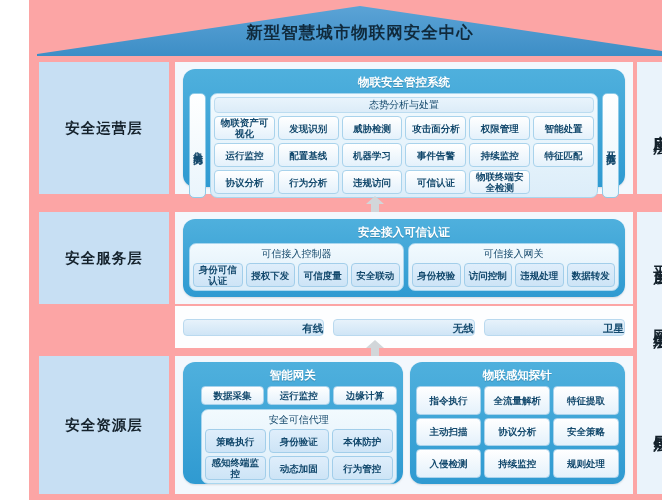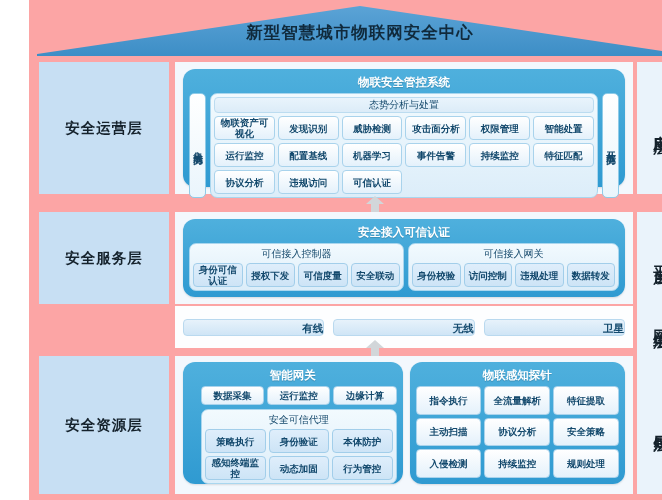--- a/index.html
+++ b/index.html
@@ -160,22 +160,24 @@
               <div class="cell">攻击面分析</div>
               <div class="cell">权限管理</div>
               <div class="cell">智能处置</div>
               <div class="cell">运行监控</div>
               <div class="cell">配置基线</div>
               <div class="cell">机器学习</div>
               <div class="cell">事件告警</div>
               <div class="cell">持续监控</div>
               <div class="cell">特征匹配</div>
               <div class="cell">协议分析</div>
+              <div class="cell">行为分析</div>
               <div class="cell">违规访问</div>
               <div class="cell">可信认证</div>
+              <div class="cell">物联终端安全检测</div>
             </div>
           </div>
           <div class="sidecap">
             <span>开放能力</span>
           </div>
         </div>
       </div>
     </div>
   </div>
   <div class="rightstrip" style="top:62px;height:132px;">

